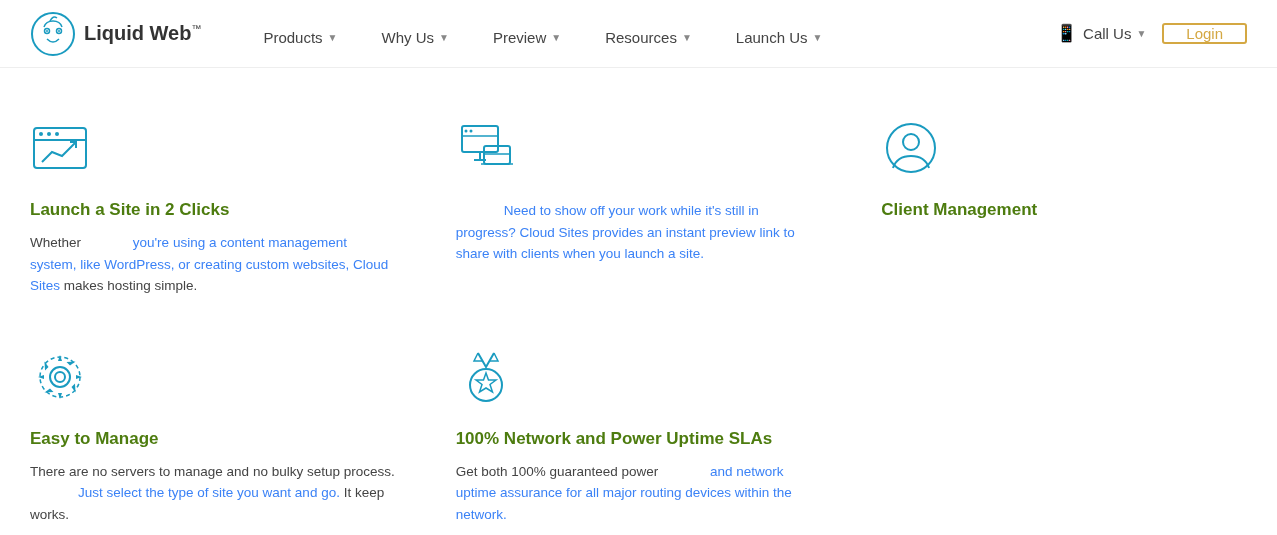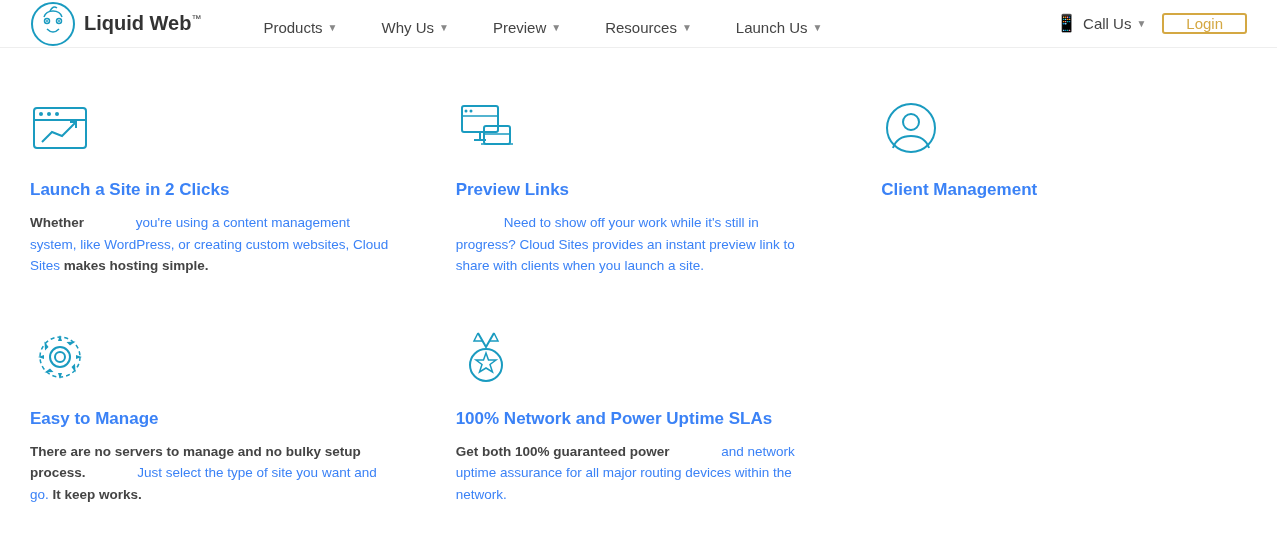--- a/index.html
+++ b/index.html
@@ -3,21 +3,21 @@
   <meta charset="utf-8">
   <style>
     * { margin: 0; padding: 0; box-sizing: border-box; }
     body { font-family: Arial, sans-serif; background: #fff; color: #333; width: 1277px; }
 
     
     nav {
       display: flex;
       align-items: center;
       padding: 0 30px;
-      height: 48px;
+      height: 68px;
       border-bottom: 1px solid #eee;
       background: #fff;
     }
     .logo-area {
       display: flex;
       align-items: center;
       margin-right: 40px;
       text-decoration: none;
     }
     .logo-icon {
@@ -97,30 +97,30 @@
     .feature-item {}
     .feature-icon {
       width: 60px;
       height: 60px;
       margin-bottom: 18px;
       color: #1a9bc0;
     }
     .feature-title {
       font-size: 17px;
       font-weight: bold;
-      color: #3b82f6;
+      color: #4d7c0f;
       margin-bottom: 12px;
     }
 
     
     .text-mixed {
       font-size: 13.5px;
       line-height: 1.6;
     }
-    .t-dark { color: #444; font-weight: bold; }
+    .t-dark { color: #444; }
     .t-blue { color: #3b82f6; margin-left: 48px; }
   </style>
 </head>
 <body>
 
 <nav>
   <a class="logo-area" href="#">
     <svg class="logo-icon" viewBox="0 0 46 46" xmlns="http://www.w3.org/2000/svg">
       <circle cx="23" cy="23" r="21" fill="none" stroke="#1a9bc0" stroke-width="2"></circle>
 
@@ -200,21 +200,20 @@
         <circle cx="10" cy="13" r="1.5" fill="#1a9bc0"></circle>
         <circle cx="15" cy="13" r="1.5" fill="#1a9bc0"></circle>
 
         <line x1="24" y1="34" x2="24" y2="42" stroke="#1a9bc0" stroke-width="2"></line>
         <line x1="18" y1="42" x2="30" y2="42" stroke="#1a9bc0" stroke-width="2"></line>
 
         <rect x="28" y="28" width="26" height="18" rx="2" fill="none" stroke="#1a9bc0" stroke-width="2"></rect>
         <line x1="28" y1="36" x2="54" y2="36" stroke="#1a9bc0" stroke-width="1.5"></line>
         <line x1="25" y1="46" x2="57" y2="46" stroke="#1a9bc0" stroke-width="1.5"></line>
       </svg>
-      <div class="feature-title">Preview Links</div>
       <div class="text-mixed">
         <span class="t-blue">Need to show off your work while it's still in progress? Cloud Sites provides an instant preview link to share with clients when you launch a site.</span>
       </div>
     </div>
 
     <div class="feature-item">
       <svg class="feature-icon" viewBox="0 0 60 60" xmlns="http://www.w3.org/2000/svg">
         <circle cx="30" cy="30" r="24" fill="none" stroke="#1a9bc0" stroke-width="2"></circle>
         <circle cx="30" cy="24" r="8" fill="none" stroke="#1a9bc0" stroke-width="2"></circle>
         <path d="M12 50 Q16 38 30 38 Q44 38 48 50" fill="none" stroke="#1a9bc0" stroke-width="2"></path>

